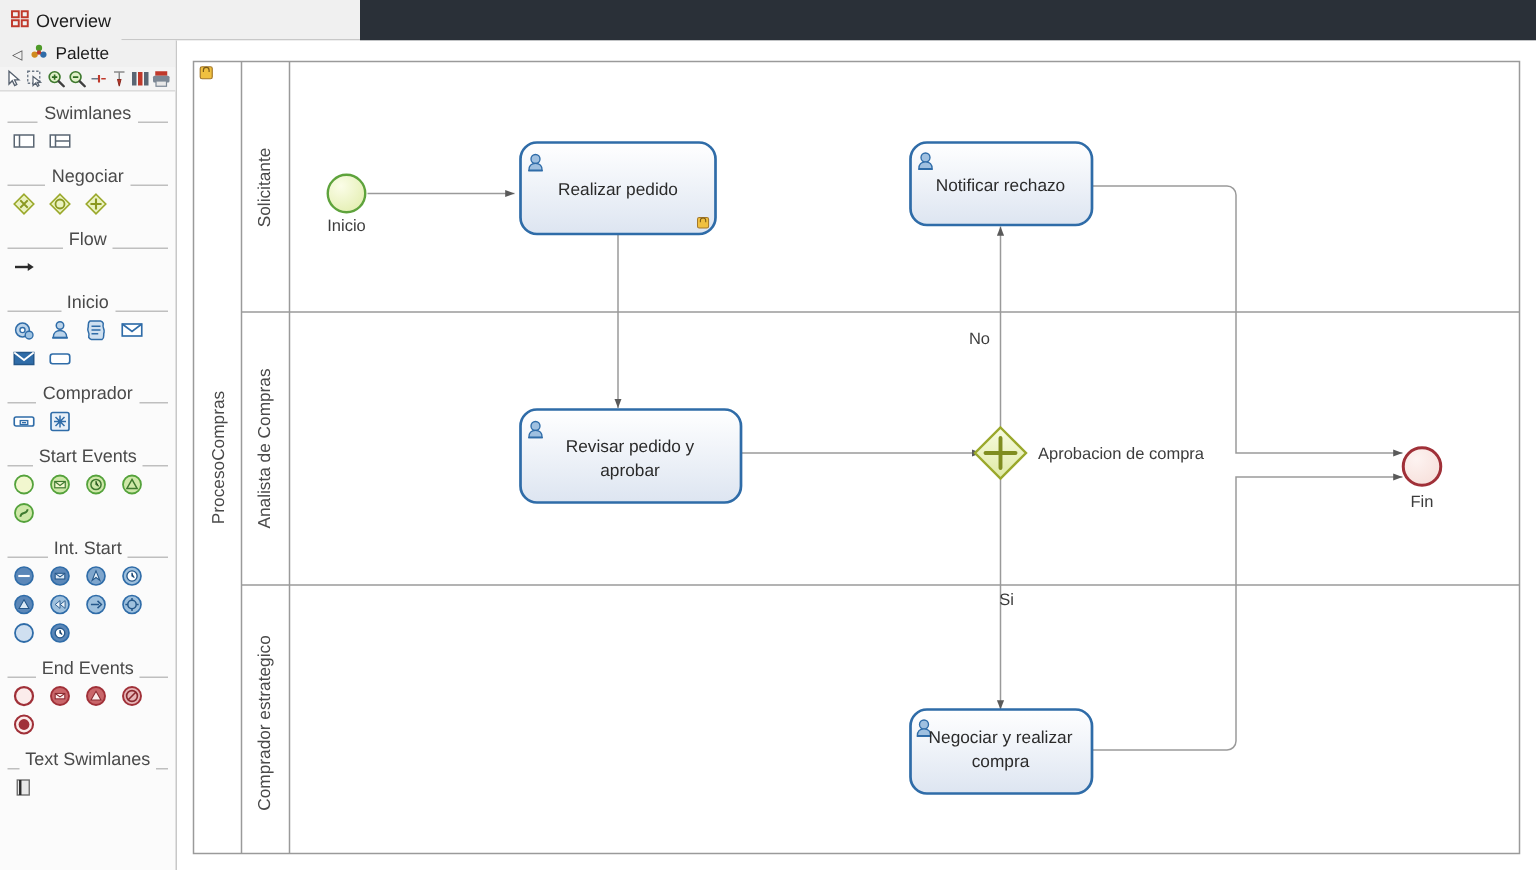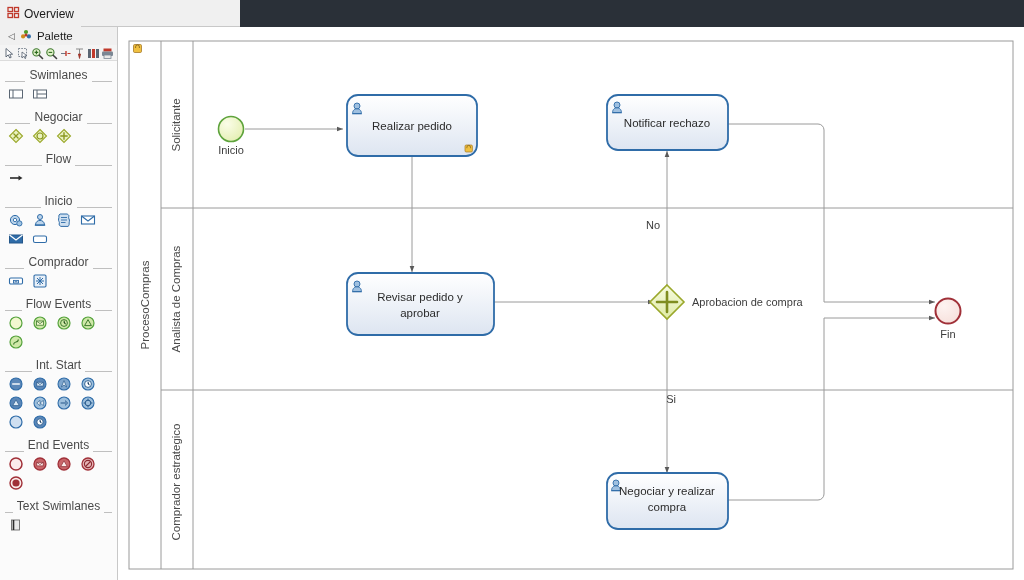--- a/index.html
+++ b/index.html
@@ -293,21 +293,21 @@
       <span class="pal-item">
         <svg width="16" height="16" viewBox="0 0 16 16">
             <rect x="2" y="2" width="12" height="12" rx="1.2" fill="#e8f0f8" stroke="#2f6ca8" stroke-width="1.1"></rect>
             <path d="M8 4 V12 M4 8 H12 M5 5 L11 11 M11 5 L5 11" stroke="#2f6ca8" stroke-width="1"></path>
           </svg>
       </span>
     </div>
 
     <div class="group-title">
       <span class="rule"></span>
-      <span>Flow Events</span>
+      <span>Start Events</span>
       <span class="rule"></span>
     </div>
     <div class="group-items">
       <span class="pal-item">
         <svg width="16" height="16" viewBox="0 0 16 16">
             <circle cx="8" cy="8" r="6" fill="#f2f7cf" stroke="#54a23b" stroke-width="1.2"></circle>
           </svg>
       </span>
       <span class="pal-item">
         <svg width="16" height="16" viewBox="0 0 16 16">

